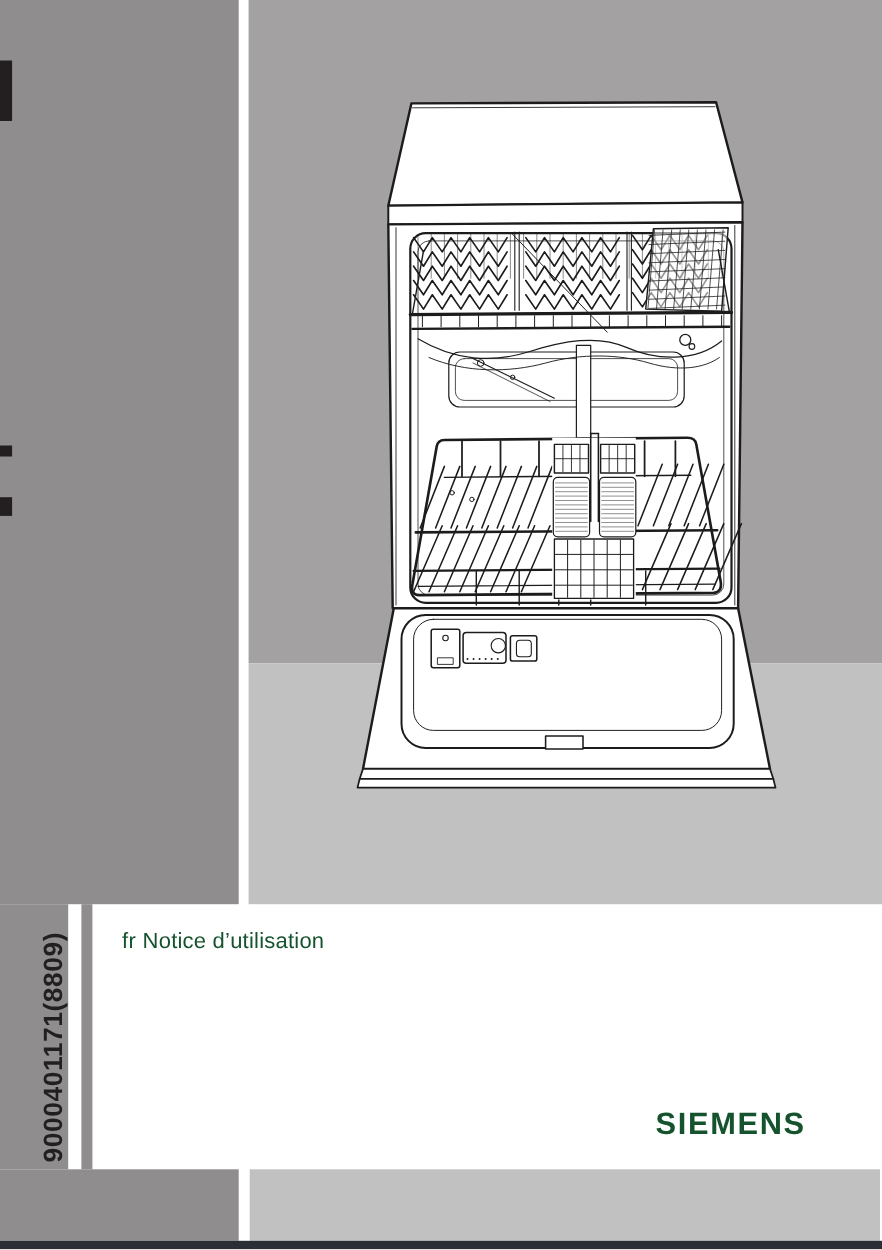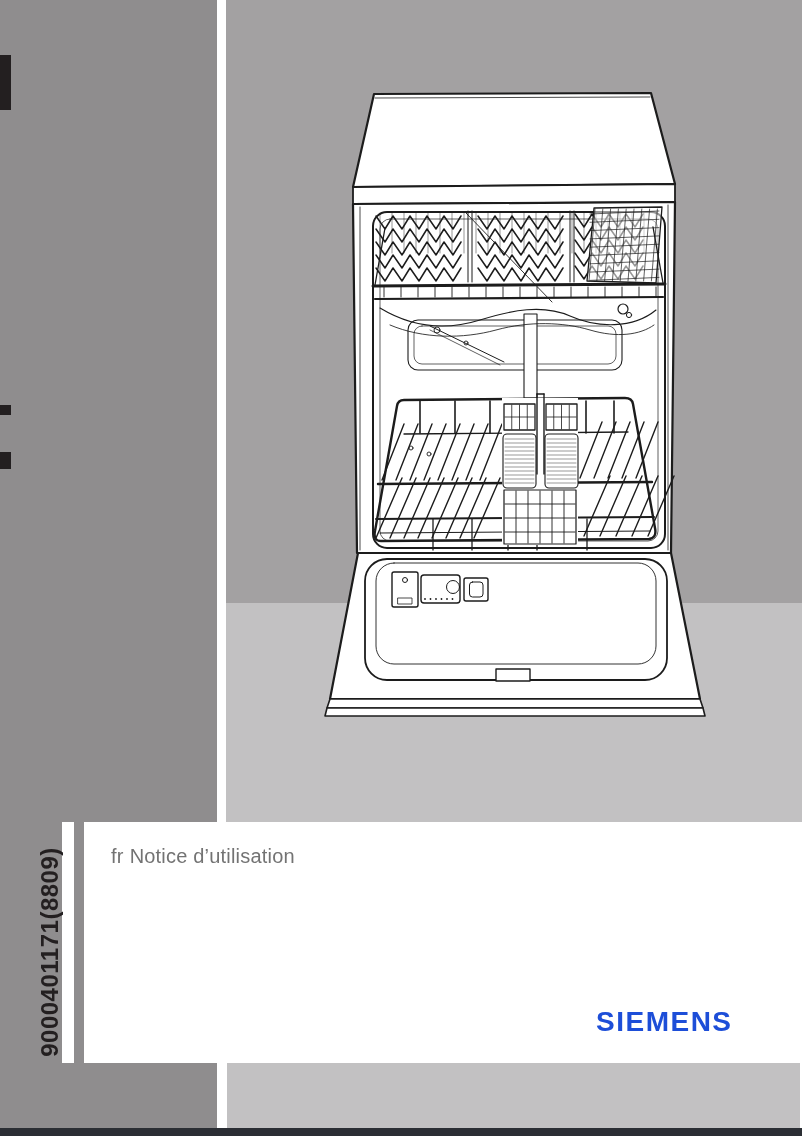--- a/index.html
+++ b/index.html
@@ -17,24 +17,24 @@
   .spine-col{left:0;top:822px;width:62px;height:241px;background:#8f8d8e;}
   .spine-bar{left:74px;top:822px;width:10px;height:241px;background:#8f8d8e;}
   .block-bl{left:0;top:1063px;width:217px;height:65px;background:#8f8d8e;}
   .block-br{left:227px;top:1063px;width:573px;height:65px;background:#c2c1c2;}
   .band-bottom{left:0;top:1128px;width:802px;height:8px;background:#2b2e34;}
   
   .doc-number-box{left:0;top:837px;width:100px;height:230px;display:flex;
                   align-items:center;justify-content:center;}
   .doc-number{transform:rotate(-90deg);white-space:nowrap;font-weight:bold;
               font-size:24px;letter-spacing:.5px;color:#231f20;}
-  .title-line{left:111px;top:845px;font-size:20px;color:#737373;letter-spacing:.2px;}
+  .title-line{left:111px;top:845px;font-size:20px;color:#14532d;letter-spacing:.2px;}
   .title-line .lang{margin-right:6px;}
   .brand{left:596px;top:1006px;font-size:28px;font-weight:bold;letter-spacing:1.5px;
-         color:#1d4ed8;}
+         color:#14532d;}
   
   .dishwasher{left:318px;top:82px;width:390px;height:645px;}
 </style>
 </head>
 <body>
 
 <div class="page">
 
   <div class="abs col-left"></div>
   <div class="abs mark mark-1"></div>

